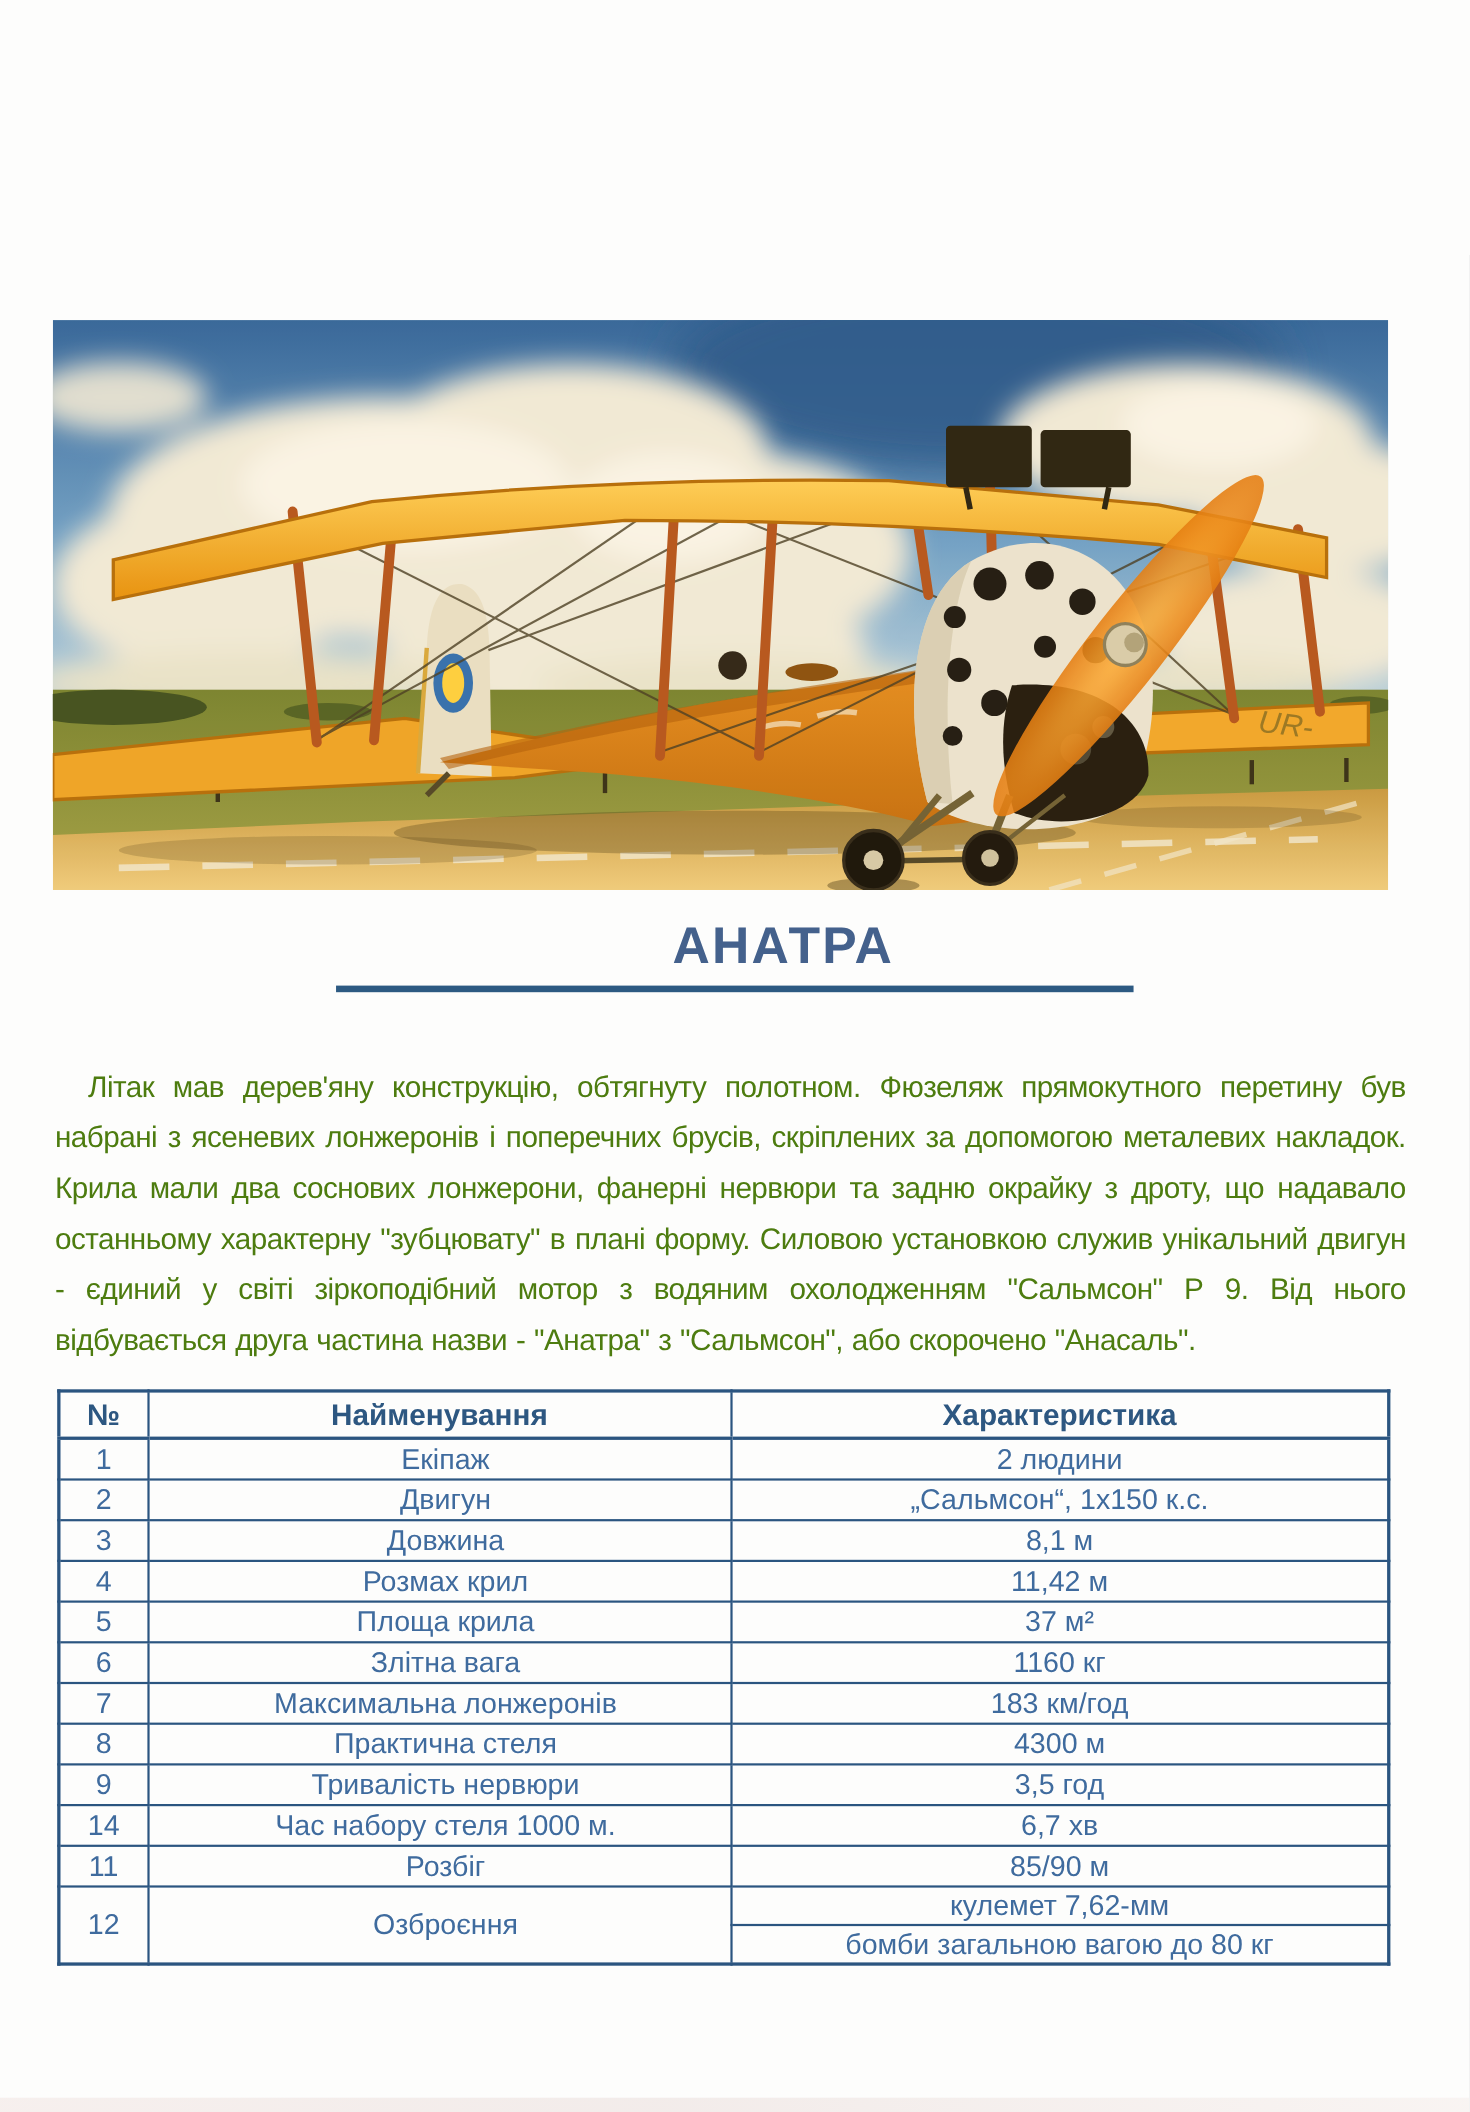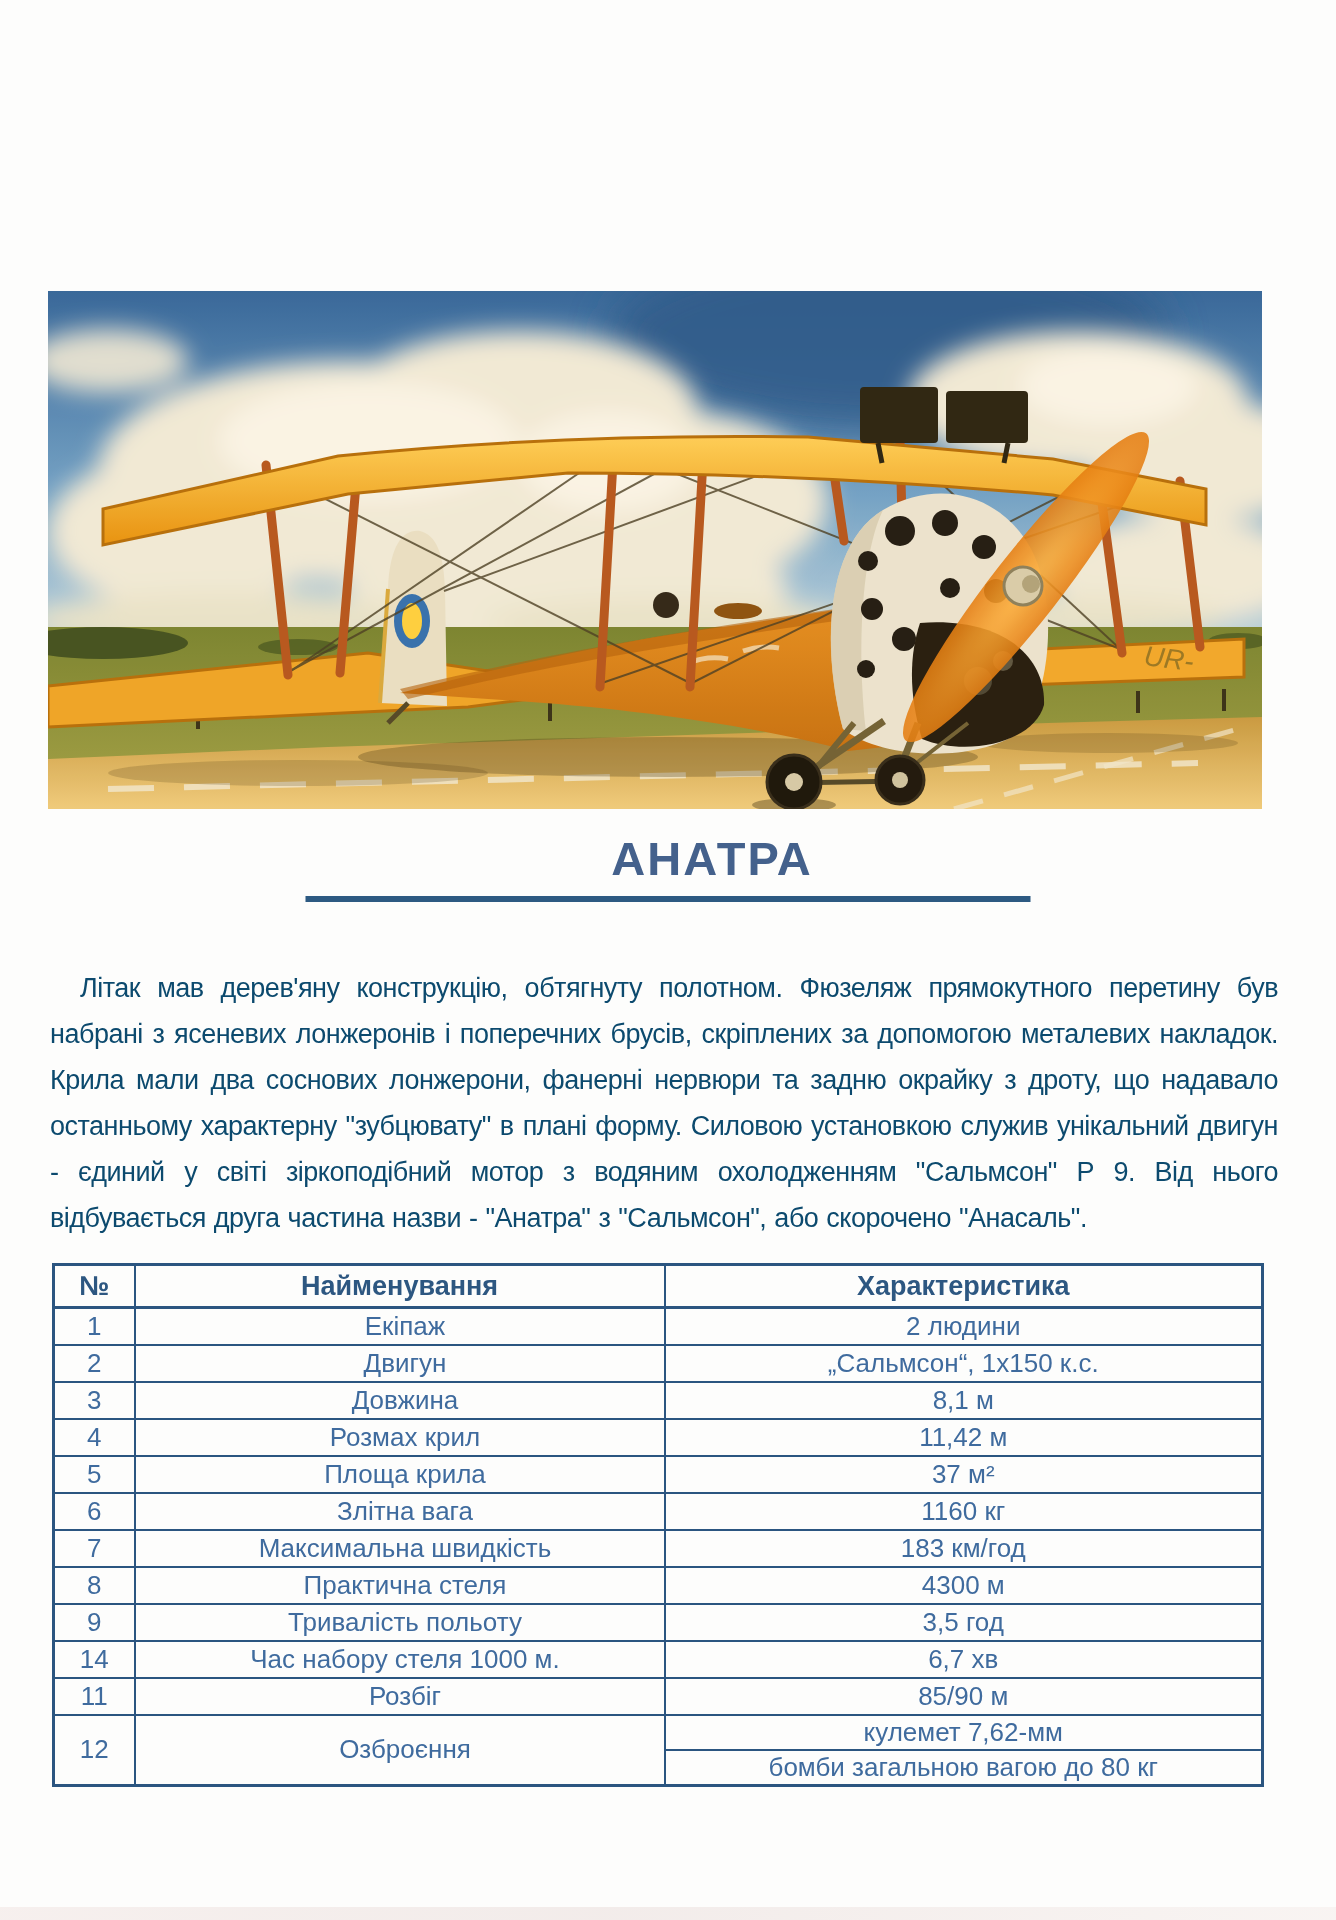--- a/index.html
+++ b/index.html
@@ -23,21 +23,21 @@
     margin-left:44px;
   }
   .rule{
     position:absolute;top:896px;left:50%;transform:translateX(-50%);
     width:725px;height:6px;background:#2d5a82;
   }
   .paragraph{
     position:absolute;top:938px;left:50px;width:1228px;
     font-size:27px;line-height:46px;
     letter-spacing:-0.5px;word-spacing:1px;
-    color:#0c4a6e;
+    color:#4d7c0f;
     text-align:justify;text-indent:30px;
   }
   table.spec{
     position:absolute;top:1263px;left:52px;
     width:1209px;table-layout:fixed;
     border-collapse:collapse;
   }
   table.spec th, table.spec td{
     border:2px solid #2b5580;
     overflow:hidden;white-space:nowrap;
@@ -287,31 +287,31 @@
         <td class="c-name">Площа крила</td>
         <td class="c-value">37 м²</td>
       </tr>
       <tr>
         <td class="c-num">6</td>
         <td class="c-name">Злітна вага</td>
         <td class="c-value">1160 кг</td>
       </tr>
       <tr>
         <td class="c-num">7</td>
-        <td class="c-name">Максимальна швидкість</td>
+        <td class="c-name">Максимальна лонжеронів</td>
         <td class="c-value">183 км/год</td>
       </tr>
       <tr>
         <td class="c-num">8</td>
         <td class="c-name">Практична стеля</td>
         <td class="c-value">4300 м</td>
       </tr>
       <tr>
         <td class="c-num">9</td>
-        <td class="c-name">Тривалість польоту</td>
+        <td class="c-name">Тривалість нервюри</td>
         <td class="c-value">3,5 год</td>
       </tr>
       <tr>
         <td class="c-num">14</td>
         <td class="c-name">Час набору стеля 1000 м.</td>
         <td class="c-value">6,7 хв</td>
       </tr>
       <tr>
         <td class="c-num">11</td>
         <td class="c-name">Розбіг</td>

